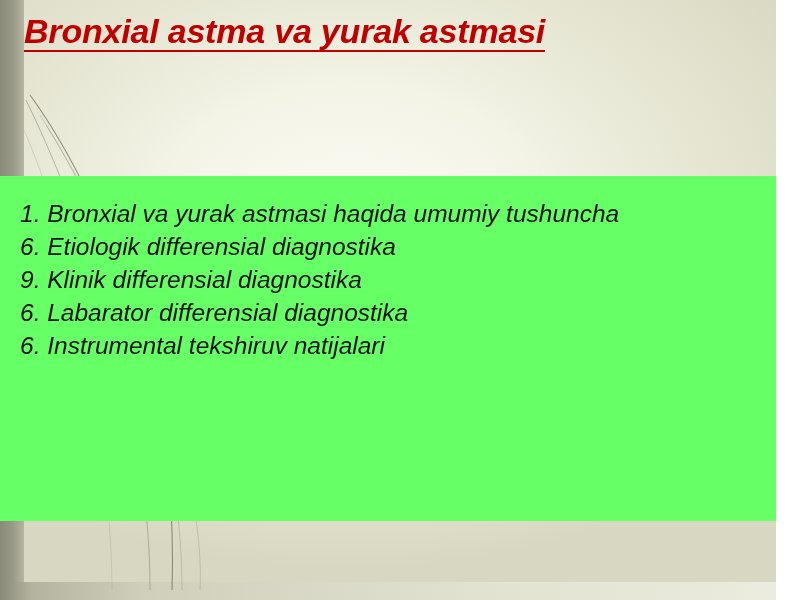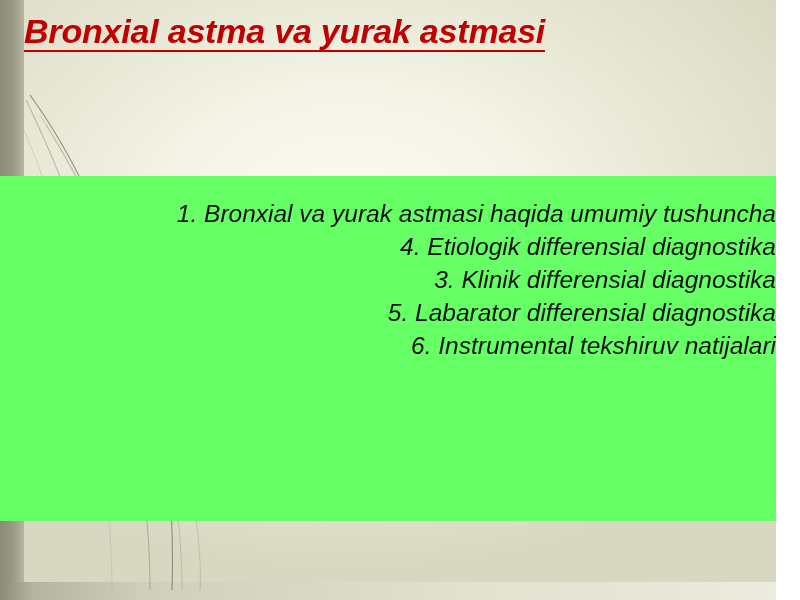--- a/index.html
+++ b/index.html
@@ -70,21 +70,20 @@
     left: 0;
     top: 176px;
     width: 796px;
     height: 345px;
     background: #66ff66;
   }
   .body-list {
     margin: 12px;
     padding: 10px 8px 0 8px;
     list-style: none;
-    text-align: right;
   }
   .body-list li {
     font-size: 24.5px;
     font-style: italic;
     color: #111111;
     line-height: 1.345;
     white-space: nowrap;
   }
 </style>
 </head>
@@ -103,20 +102,20 @@
     <path d="M 46 125 C 100 210, 150 320, 178 430 C 196 500, 202 555, 200 590" fill="none" stroke="#8a8a78" stroke-width="0.7" opacity="0.5"></path>
   </svg>
 
   <div class="title">
     <span class="title-line">Bronxial astma va yurak astmasi</span><br>
   </div>
 
   <div class="body-box">
     <ul class="body-list">
       <li>1. Bronxial va yurak astmasi haqida umumiy tushuncha</li>
-      <li>4. Etiologik differensial diagnostika</li>
-      <li>3. Klinik differensial diagnostika</li>
-      <li>5. Labarator differensial diagnostika</li>
+      <li>6. Etiologik differensial diagnostika</li>
+      <li>9. Klinik differensial diagnostika</li>
+      <li>6. Labarator differensial diagnostika</li>
       <li>6. Instrumental tekshiruv natijalari</li>
     </ul>
   </div>
 
 </div>
 
 </body></html>

